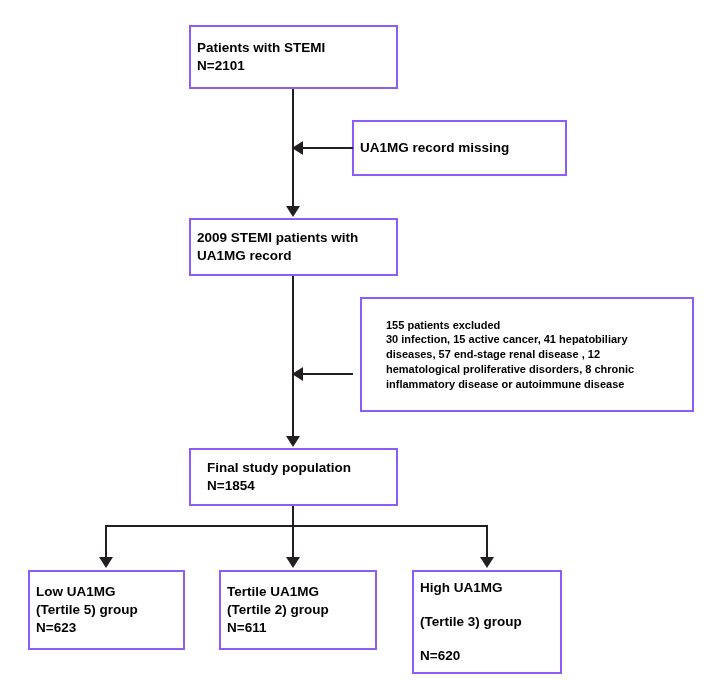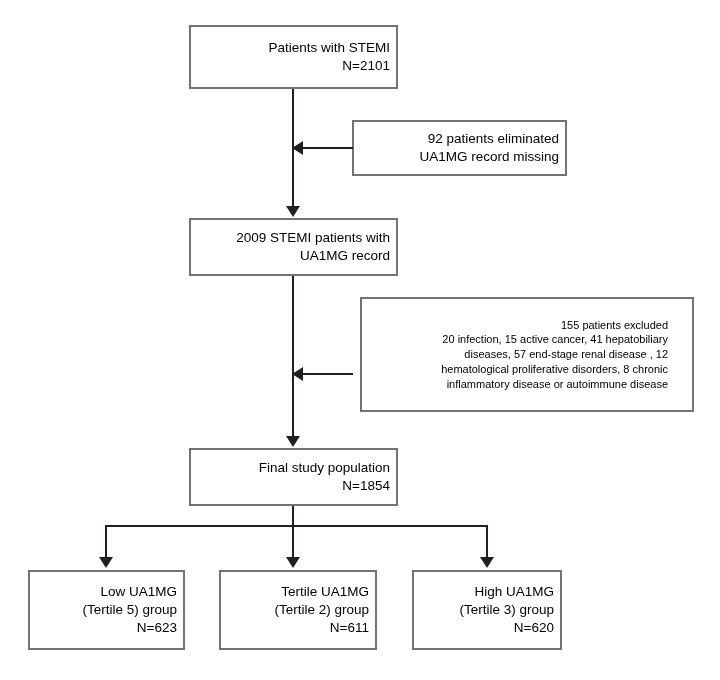--- a/index.html
+++ b/index.html
@@ -11,31 +11,32 @@
     position: relative;
     width: 720px;
     height: 680px;
     background: #ffffff;
     font-family: "Liberation Sans", sans-serif;
     overflow: hidden;
   }
   .node {
     position: absolute;
     box-sizing: border-box;
-    border: 2px solid #737373;
+    border: 2px solid #8b5cf6;
     background: #ffffff;
     display: flex;
     flex-direction: column;
-    align-items: flex-end;
+    align-items: flex-start;
     justify-content: center;
     text-align: center;
     color: #000000;
     font-size: 13.5px;
     line-height: 1.32;
     padding: 2px 6px;
+    font-weight: bold;
   }
   .node .line {
     display: block;
     white-space: pre;
   }
   .node.excl {
     font-size: 11px;
     line-height: 1.34;
     padding: 4px 24px;
     margin-left: 8px;
@@ -75,38 +76,37 @@
 
   <div class="node" style="left:189px; top:25px; width:209px; height:64px;">
     <span class="line">Patients with STEMI</span>
     <span class="line">N=2101</span>
   </div>
 
   <div class="vline" style="left:292px; top:89px; height:119px;"></div>
   <div class="arrow-down" style="left:286px; top:206px;"></div>
 
   <div class="node" style="left:352px; top:120px; width:215px; height:56px;">
-    <span class="line">92 patients eliminated</span>
     <span class="line">UA1MG record missing</span>
   </div>
 
   <div class="hline" style="left:303px; top:147px; width:50px;"></div>
   <div class="arrow-left" style="left:292px; top:141px;"></div>
 
   <div class="node" style="left:189px; top:218px; width:209px; height:58px;">
     <span class="line">2009 STEMI patients with</span>
     <span class="line">UA1MG record</span>
   </div>
 
   <div class="vline" style="left:292px; top:276px; height:162px;"></div>
   <div class="arrow-down" style="left:286px; top:436px;"></div>
 
   <div class="node excl" style="left:352px; top:297px; width:334px; height:115px;">
     <span class="line">155 patients excluded</span>
-    <span class="line">20 infection, 15 active cancer, 41 hepatobiliary</span>
+    <span class="line">30 infection, 15 active cancer, 41 hepatobiliary</span>
     <span class="line">diseases, 57 end-stage renal disease , 12</span>
     <span class="line">hematological proliferative disorders, 8 chronic</span>
     <span class="line">inflammatory disease or autoimmune disease</span>
   </div>
   <div class="hline" style="left:303px; top:373px; width:50px;"></div>
   <div class="arrow-left" style="left:292px; top:367px;"></div>
 
   <div class="node" style="left:189px; top:448px; width:209px; height:58px;padding-left:16px;">
     <span class="line">Final study population</span>
     <span class="line">N=1854</span>
@@ -130,19 +130,19 @@
     <span class="line">(Tertile 5) group</span>
     <span class="line">N=623</span>
   </div>
 
   <div class="node" style="left:219px; top:570px; width:158px; height:80px;">
     <span class="line">Tertile UA1MG</span>
     <span class="line">(Tertile 2) group</span>
     <span class="line">N=611</span>
   </div>
 
-  <div class="node" style="left:412px; top:570px; width:150px; height:80px;">
+  <div class="node" style="left:412px; top:570px; width:150px; height:104px;gap:16px;">
     <span class="line">High UA1MG</span>
     <span class="line">(Tertile 3) group</span>
     <span class="line">N=620</span>
   </div>
 
 </div>
 
 </body></html>

